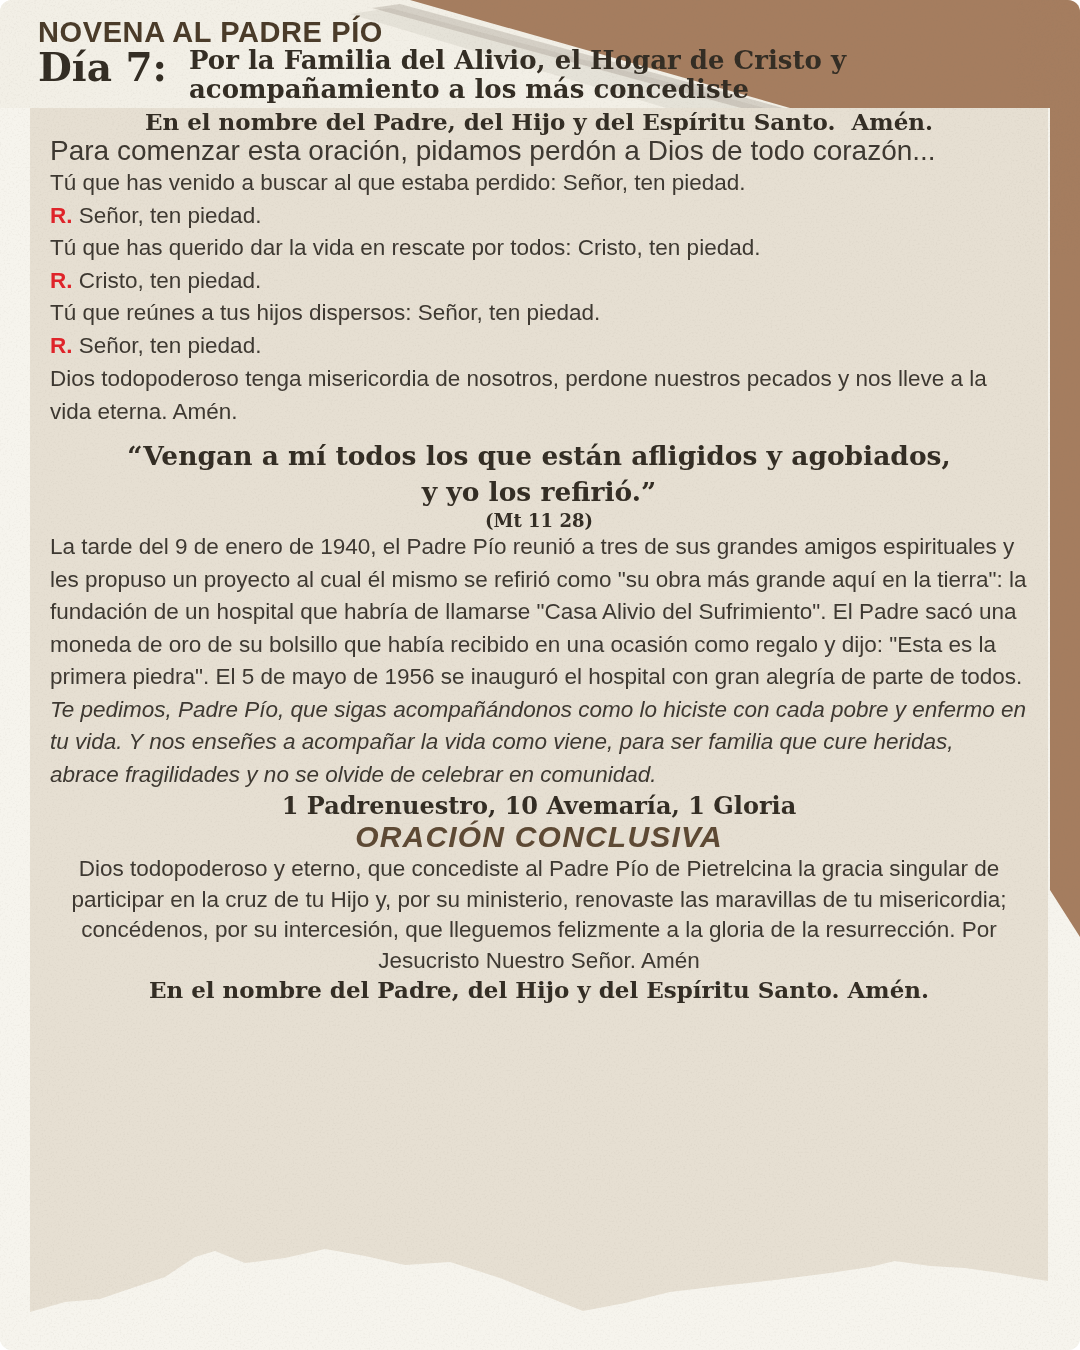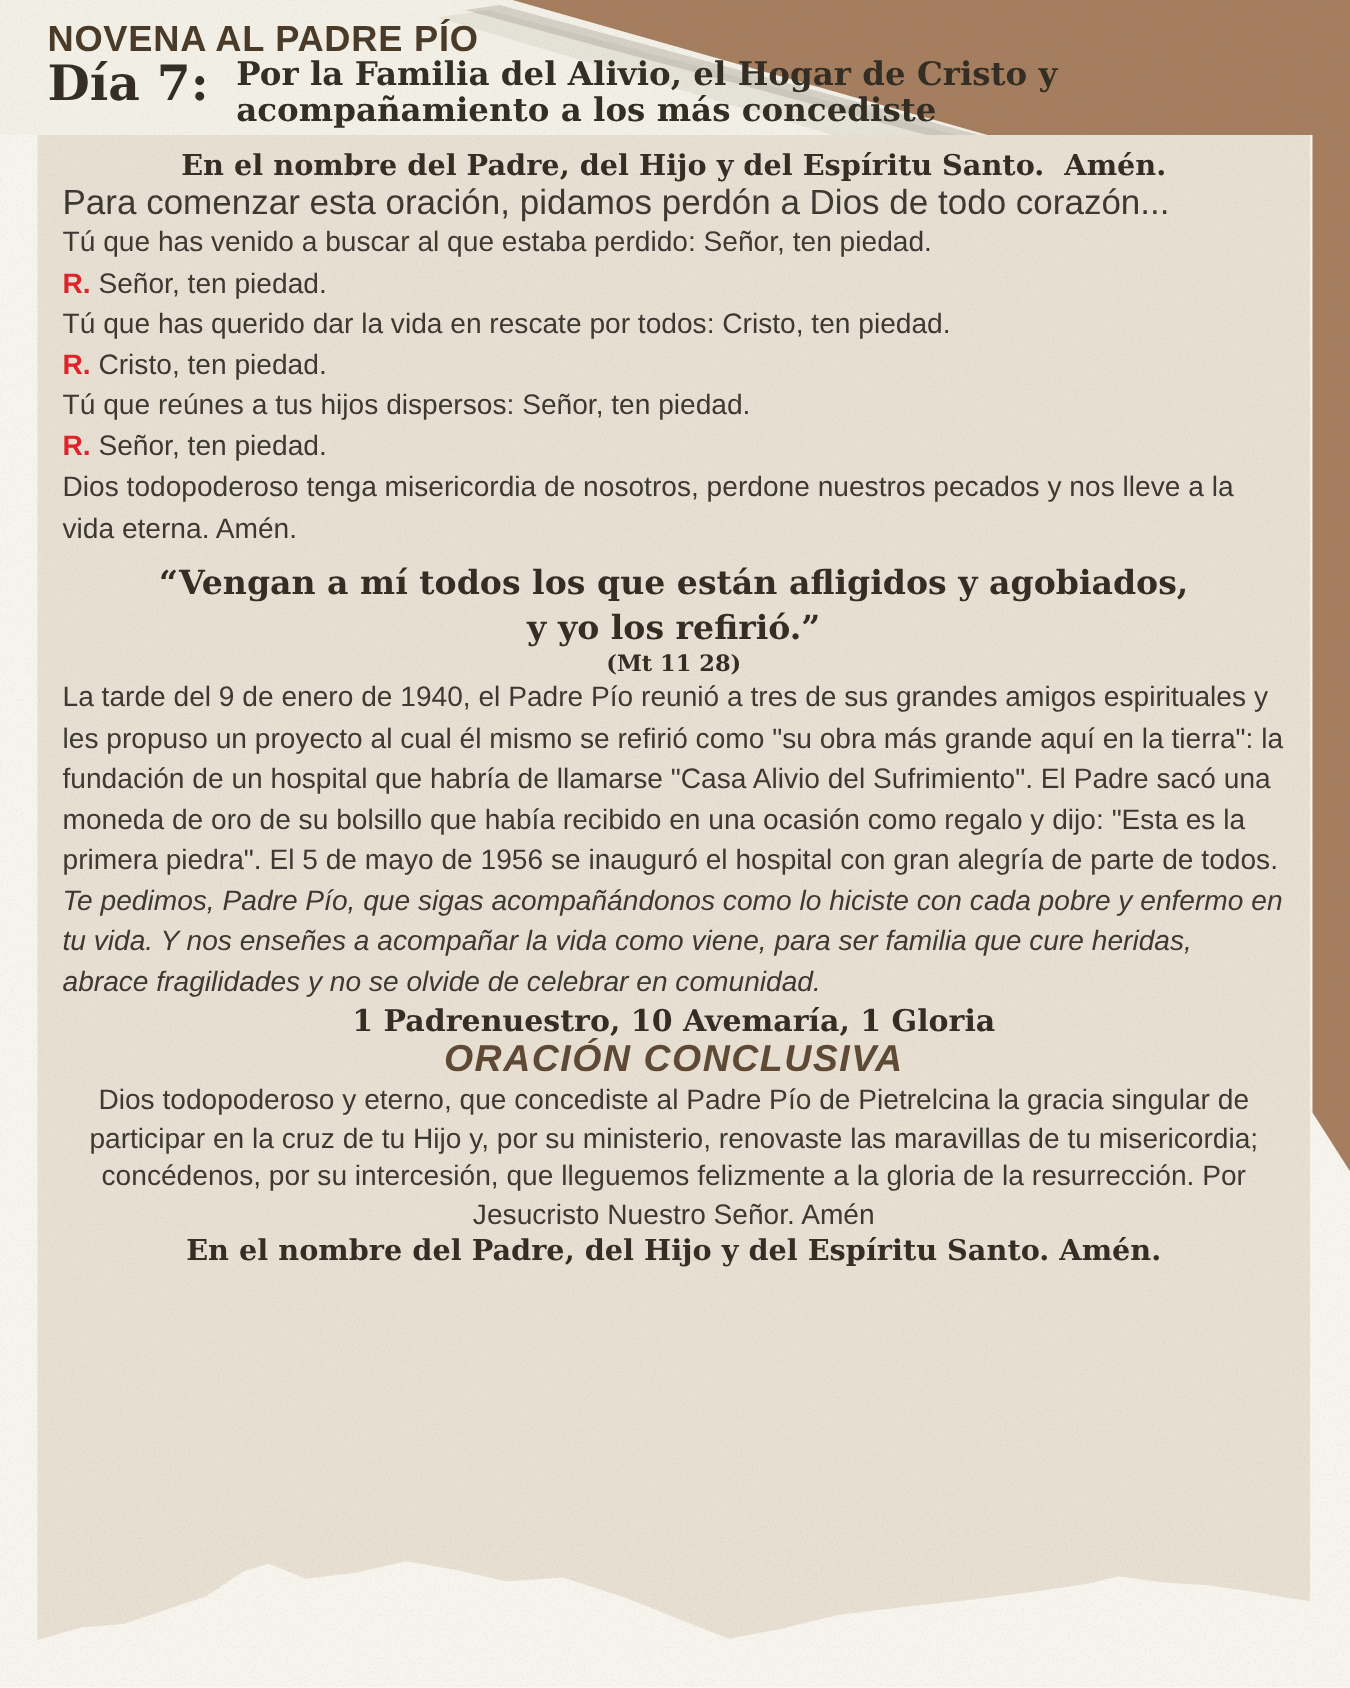--- a/index.html
+++ b/index.html
@@ -1,20 +1,21 @@
 <!DOCTYPE html>
 <html style="--bg_cream: #f6f4ed; --header_cream: #f2efe6; --paper_color: #e6dfd2; --brown: #a57d5f; --shadow_gray: #8d8373; --text_dark: #3d3831; --serif_dark: #332d24; --heading_brown: #4a3b29; --oracion_brown: #5d4934; --accent_red: #e02329;"><head>
 <meta charset="utf-8">
 <style>
   html,body{margin:0;padding:0;}
   .canvas{
     position:relative;width:1080px;height:1350px;overflow:hidden;
     background:var(--bg_cream);
     font-family:"Liberation Sans",sans-serif;
     color:var(--text_dark);
+    border-radius:12px;
   }
   svg.bg{position:absolute;left:0;top:0;}
   svg.grain{position:absolute;left:0;top:0;pointer-events:none;}
 
   
   .kicker{
     position:absolute;left:38px;top:16px;
     font-size:29px;font-weight:800;letter-spacing:.6px;
     color:var(--heading_brown);
   }
@@ -25,21 +26,21 @@
   }
   .subtitle{
     position:absolute;left:152px;top:46px;
     font-family:"DejaVu Serif",serif;font-weight:700;
     font-size:26px;line-height:29px;color:var(--serif_dark);margin-left:37px;
   }
 
   
   .content{
     position:absolute;left:30px;top:108px;width:1018px;
-    padding:11px 20px;box-sizing:border-box;
+    padding:0 20px;box-sizing:border-box;
   }
   .content p{margin:0;}
   .serifb{font-family:"DejaVu Serif",serif;font-weight:700;color:var(--serif_dark);}
   .center{text-align:center;}
 
   .opening{margin-top:26px;font-size:23px;white-space:pre-wrap;}
   .intro{margin-top:27px;font-size:28px;}
   .litany{font-size:22.5px;line-height:32.5px;}
   .resp-r{color:var(--accent_red);font-weight:700;}
   .absolution{margin-top:20px;font-size:22.5px;line-height:33px;}

